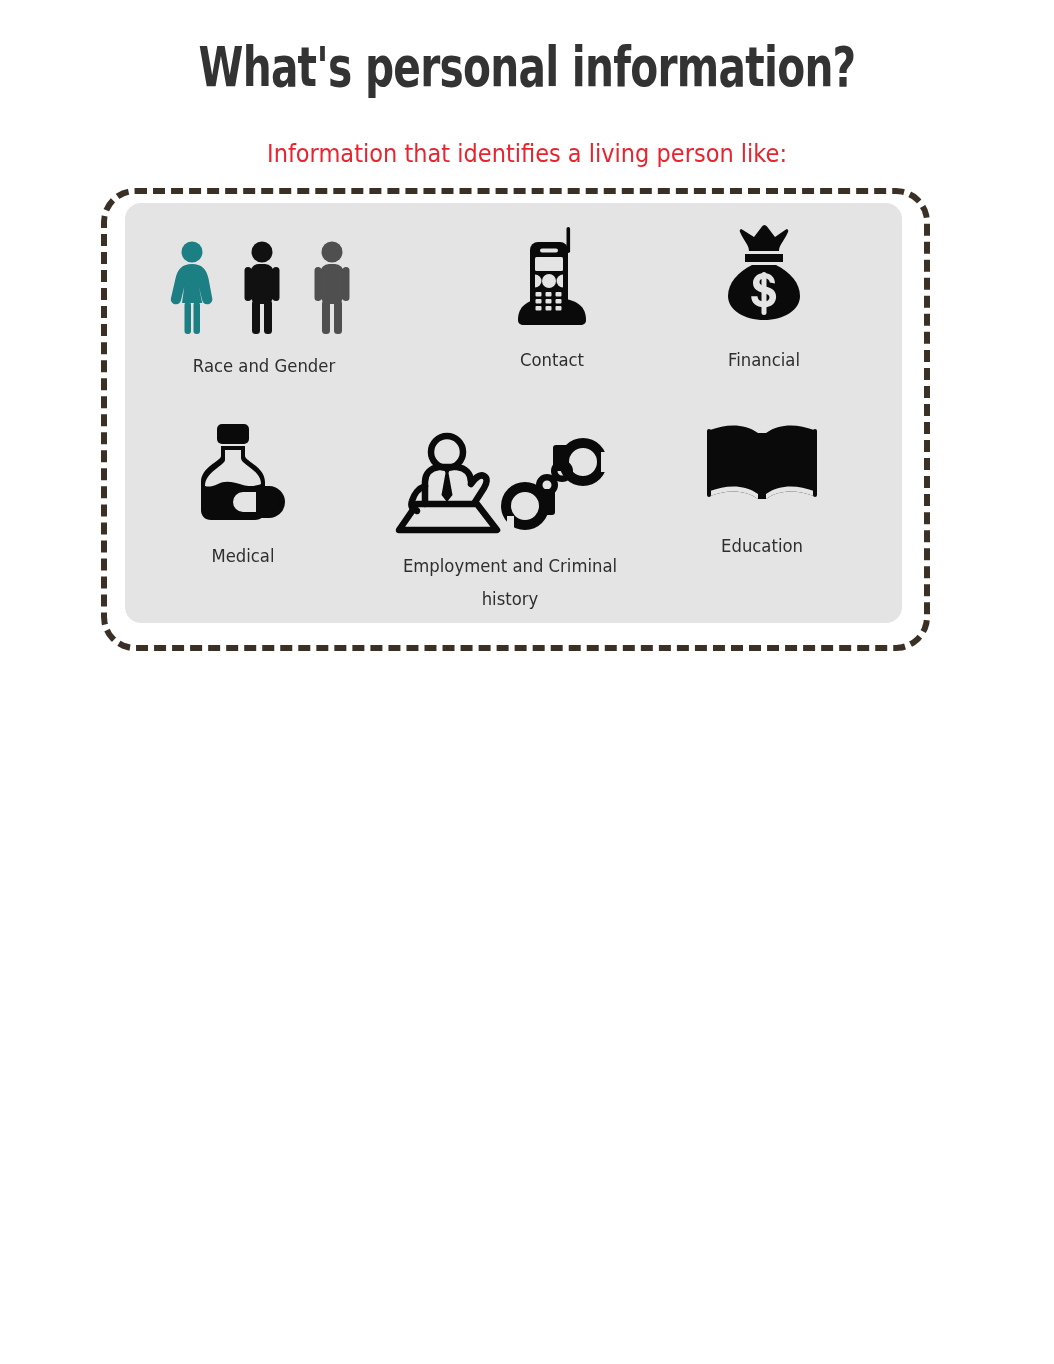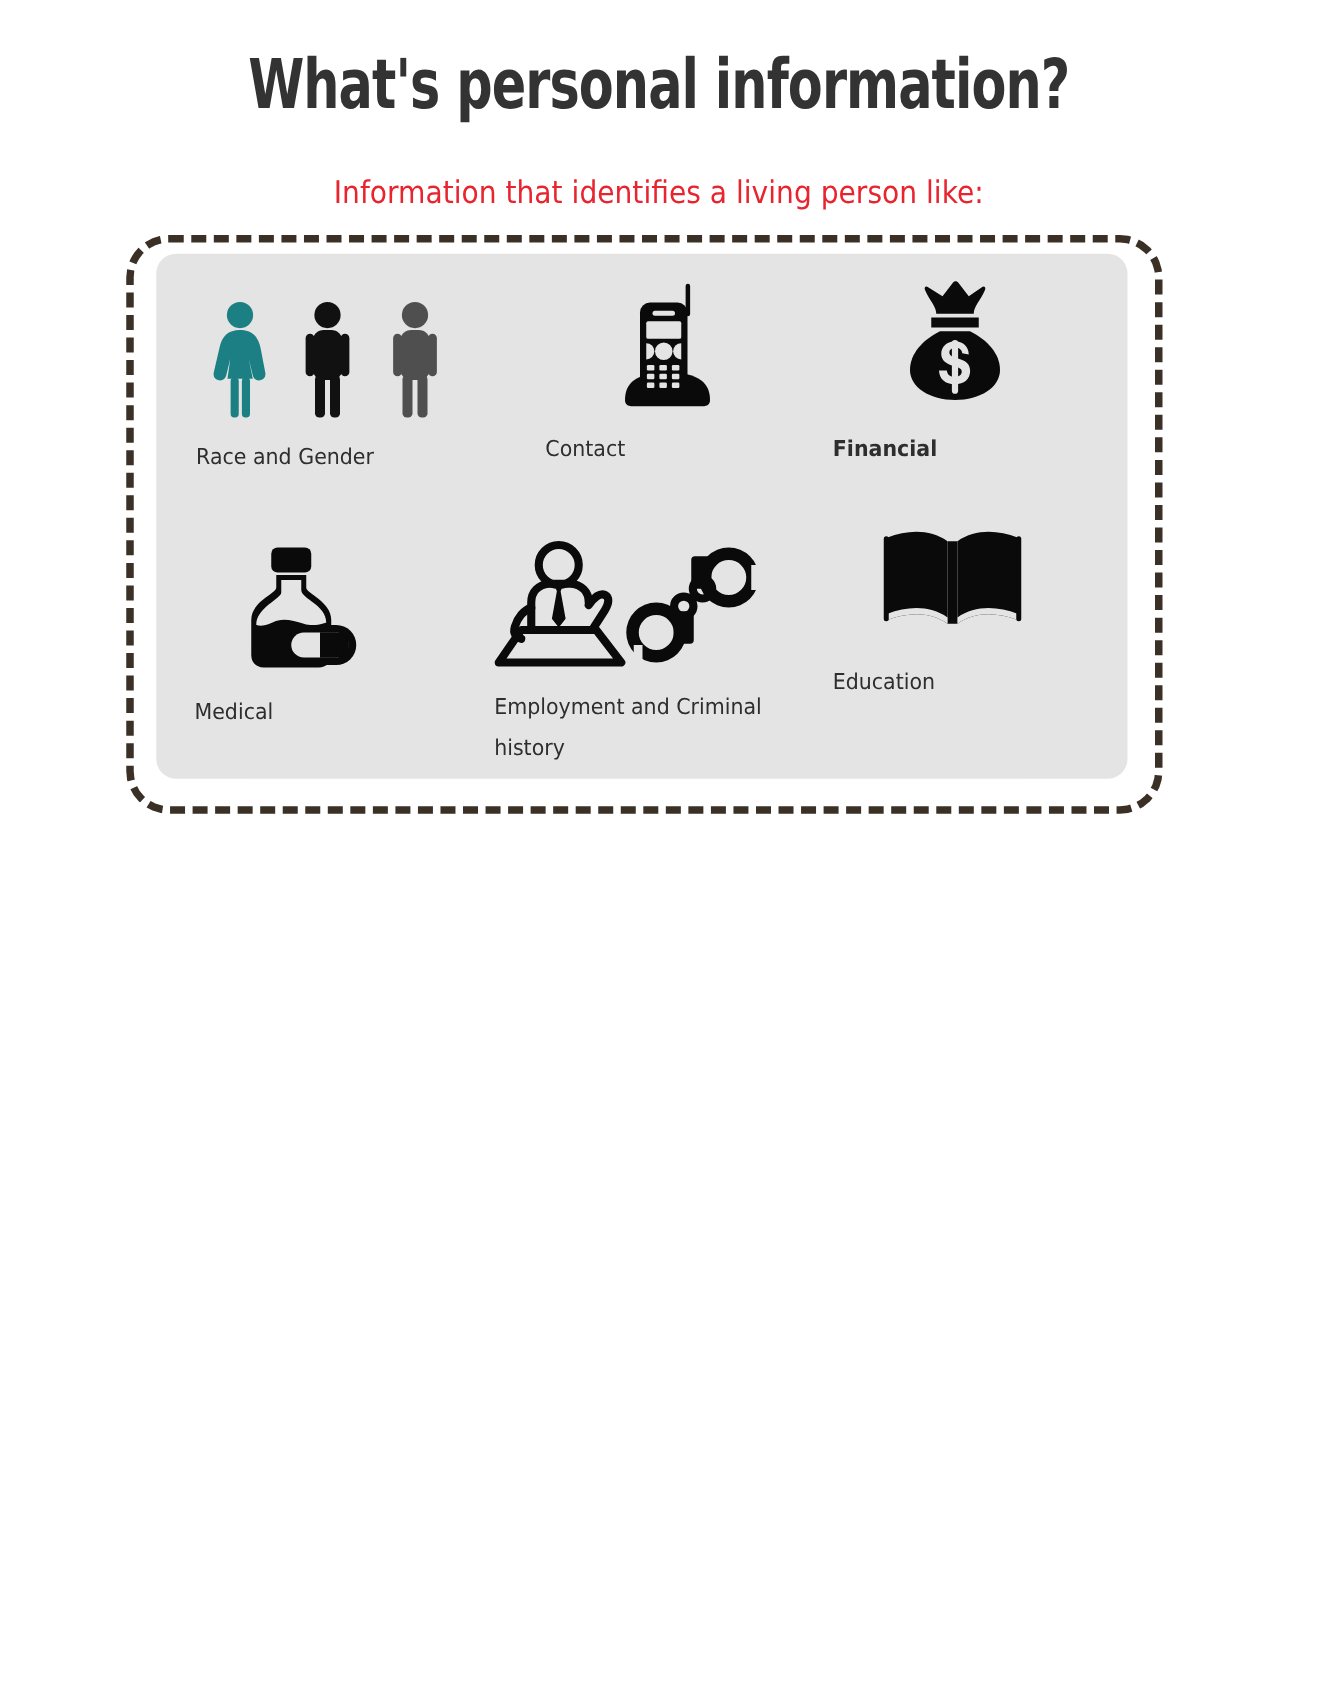--- a/index.html
+++ b/index.html
@@ -77,42 +77,42 @@
     top: 203px;
     width: 777px;
     height: 420px;
     background: #e4e4e4;
     border-radius: 16px;
   }
 
   
   .item {
     position: absolute;
-    text-align: left;
+    text-align: center;
   }
   .item .icon-wrap {
     display: flex;
     align-items: flex-end;
     justify-content: center;
     height: 110px;
   }
   .item .label {
     margin-top: 12px;
     font-family: "DejaVu Sans", sans-serif;
     font-size: 17.5px;
     line-height: 33px;
     color: #2e2e2e;
     transform: scaleX(0.94);
   }
 
   
   #item-race     { left: 150px; top: 228px; width: 228px; }
-  #item-contact  { left: 430px; top: 222px; width: 208px; }
-  #item-financial{ left: 660px; top: 222px; width: 208px; font-weight: bold; }
-  #item-medical  { left: 150px; top: 432px; width: 186px; }
+  #item-contact  { left: 448px; top: 222px; width: 208px; }
+  #item-financial{ left: 660px; top: 222px; width: 208px; }
+  #item-medical  { left: 150px; top: 418px; width: 186px; }
   #item-employ   { left: 388px; top: 428px; width: 244px; }
   #item-education{ left: 660px; top: 408px; width: 204px; }
 
   #item-employ .label { line-height: 33px; }
 
   svg { display: block; }
 </style>
 </head>
 <body>
 

